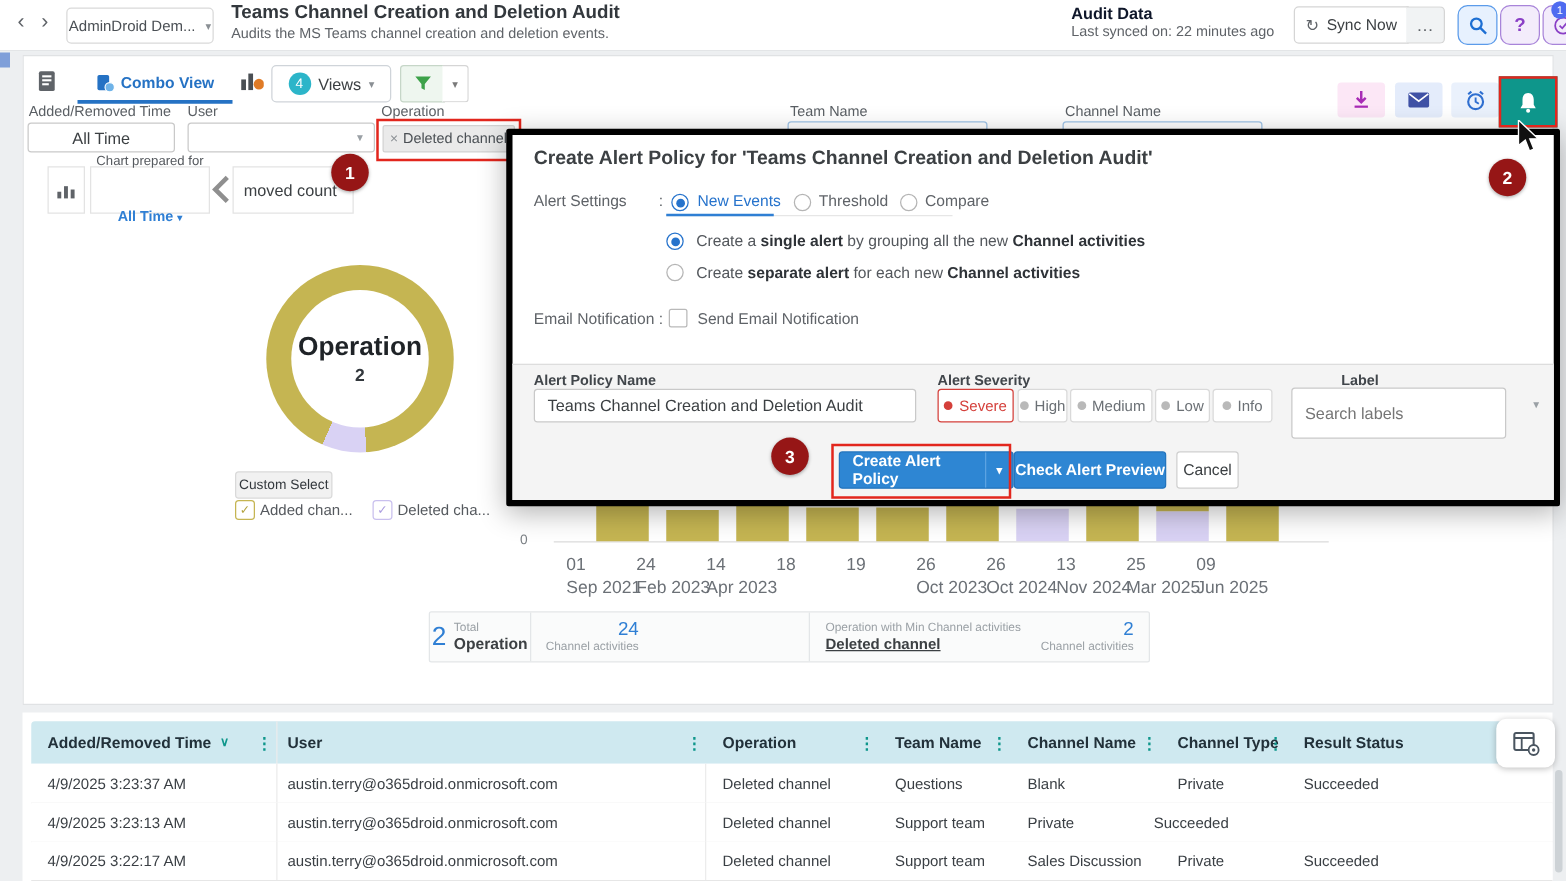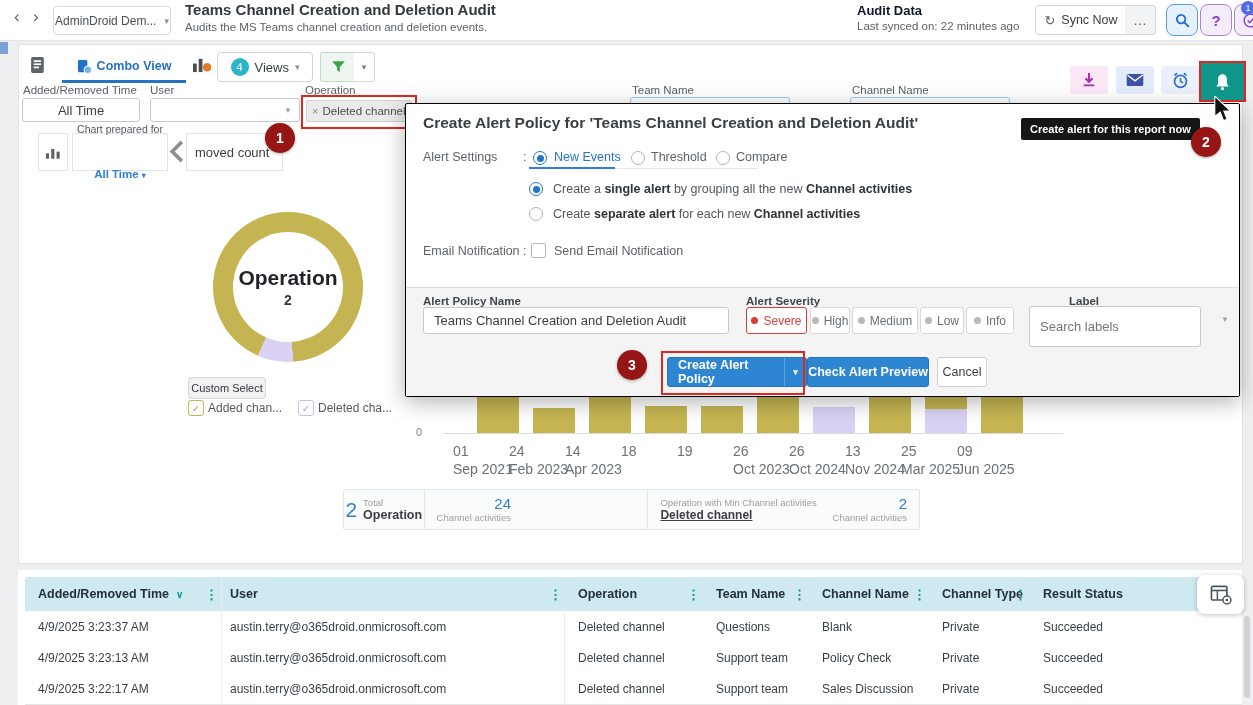--- a/index.html
+++ b/index.html
@@ -59,21 +59,21 @@
   
   .sumstrip{position:absolute;left:343px;top:489px;width:577px;height:41px;background:#fafbfb;border:1px solid #e3e6e8;border-radius:2px;box-sizing:border-box;display:flex;}
   .sumdiv{border-right:1px solid #e3e6e8;}
   .sum1{width:80px;display:flex;align-items:center;justify-content:center;gap:6px;}
   .sumval-big{font-size:21px;color:#2f7fd4;}
   .sumlab-sm{font-size:9.5px;color:#9aa0a5;line-height:1.2;}
   .sumname{font-size:12px;font-weight:700;color:#3c4043;text-decoration:underline;}
   .sumseg{display:flex;align-items:center;justify-content:space-between;padding:0 12px;box-sizing:border-box;}
   .sumval{font-size:15px;color:#2f7fd4;text-align:right;}
   
-  .dialog{position:absolute;left:405px;top:103px;width:833px;height:292px;background:#fff;border:1px solid #000000;border-radius:2px;box-shadow:0 5px 22px rgba(0,0,0,.3);z-index:20;}
+  .dialog{position:absolute;left:405px;top:103px;width:833px;height:292px;background:#fff;border:5px solid #000000;border-radius:2px;box-shadow:0 5px 22px rgba(0,0,0,.3);z-index:20;}
   .dlg-title{position:absolute;left:17px;top:10px;font-size:15.5px;font-weight:600;color:#3c4043;}
   .dlg-lab{position:absolute;font-size:12.5px;color:#5f6368;}
   .radio{width:14px;height:14px;border:1px solid #b5b5b5;border-radius:50%;background:#fff;box-sizing:border-box;position:absolute;}
   .radio.sel{border:1px solid #2673cc;}
   .radio.sel::after{content:"";position:absolute;left:2.5px;top:2.5px;width:7px;height:7px;border-radius:50%;background:#2673cc;}
   .rlab{position:absolute;font-size:12.5px;color:#5f6368;}
   .rlab.blue{color:#2673cc;}
   .gray-underline{position:absolute;left:123px;top:64px;width:229px;height:1px;background:#e6e6e6;}
   .blue-underline{position:absolute;left:123px;top:63px;width:86px;height:2px;background:#2f7fd4;}
   .subtxt{position:absolute;font-size:12.5px;color:#53575c;}
@@ -412,21 +412,20 @@
 
     <div class="create-redbox"></div>
     <div class="blue-btn" style="left:261px;width:128px;padding-left:10px;justify-content:flex-start;">
       <span>Create Alert Policy</span>
       <span class="caret-sep">▾</span>
     </div>
     <div class="blue-btn" style="left:401px;width:120px;">Check Alert Preview</div>
     <div class="cancel-btn" style="left:531px;width:48px;">Cancel</div>
   </div>
 
-  <div class="tooltip">Create alert for this report now</div>
   <span class="cursor-ptr">
     <svg width="20" height="26" viewBox="0 0 14 19">
         <path d="M1 0 L1 15 L5 11.8 L7.4 18 L10 17 L7.6 11 L12.5 11 Z" fill="#111" stroke="#fff" stroke-width="0.8"></path>
       </svg>
   </span>
   <div class="badge" style="left:265px;top:123px">1</div>
   <div class="badge" style="left:1191px;top:127px">2</div>
   <div class="badge" style="left:617px;top:350px">3</div>
 
   <div class="table-card">
@@ -468,21 +467,20 @@
         <div class="td w106">Questions</div>
         <div class="td w120">Blank</div>
         <div class="td w101">Private</div>
         <div class="td wrest">Succeeded</div>
     </div>
     <div class="trow" style="top:72px">
       <div class="td w197 d1">4/9/2025 3:23:13 AM</div>
         <div class="td w343 d1">austin.terry@o365droid.onmicrosoft.com</div>
         <div class="td w138">Deleted channel</div>
         <div class="td w106">Support team</div>
-        <div class="td w120">Policy Check</div>
         <div class="td w101">Private</div>
         <div class="td wrest">Succeeded</div>
     </div>
     <div class="trow" style="top:103px">
       <div class="td w197 d1">4/9/2025 3:22:17 AM</div>
         <div class="td w343 d1">austin.terry@o365droid.onmicrosoft.com</div>
         <div class="td w138">Deleted channel</div>
         <div class="td w106">Support team</div>
         <div class="td w120">Sales Discussion</div>
         <div class="td w101">Private</div>

